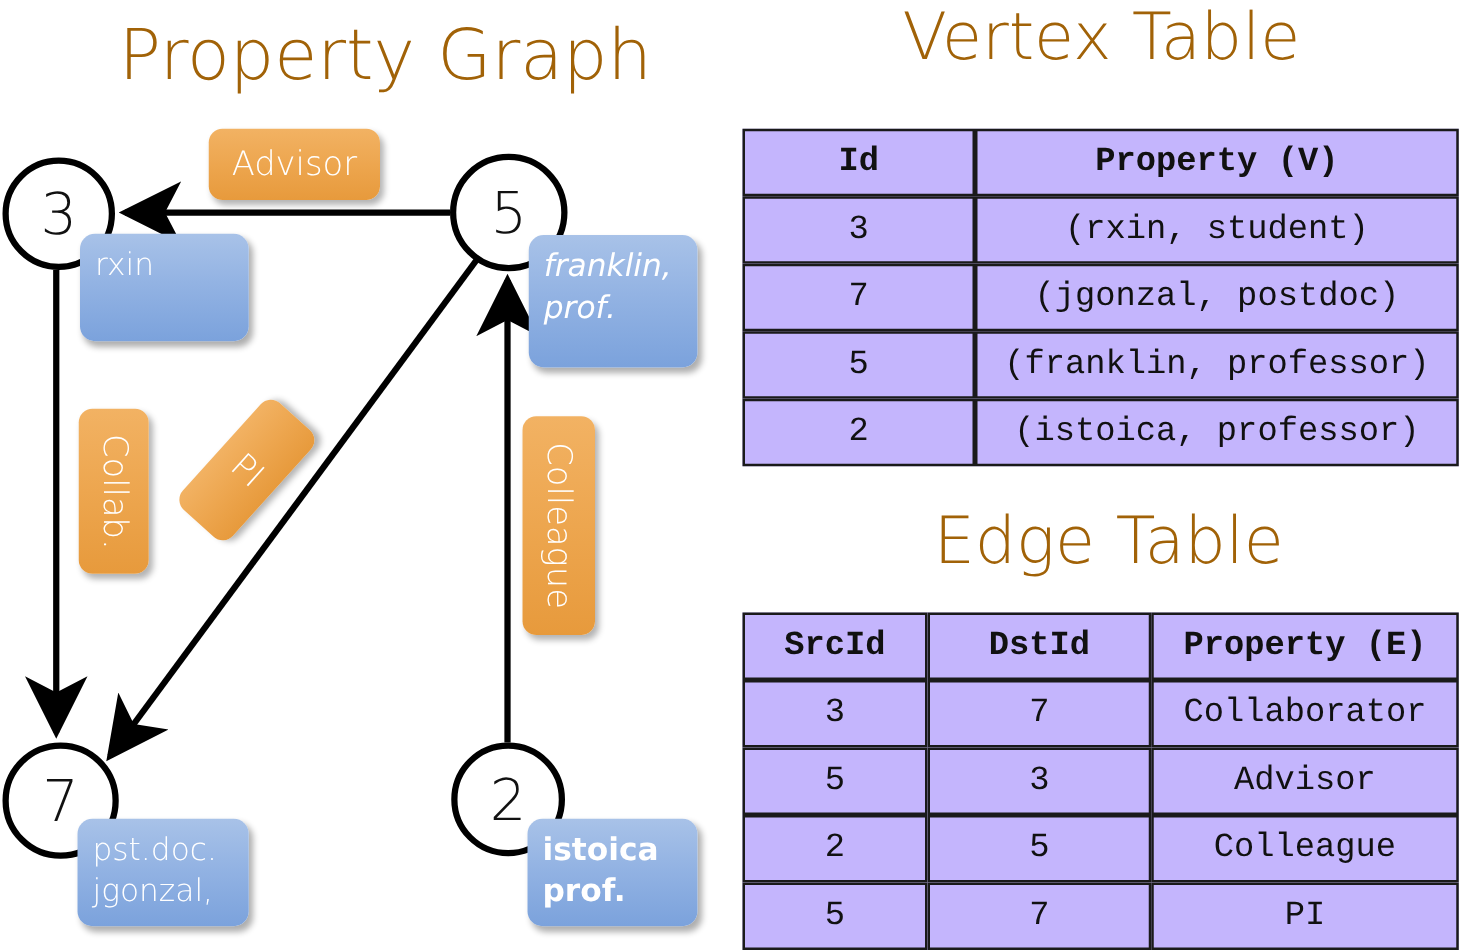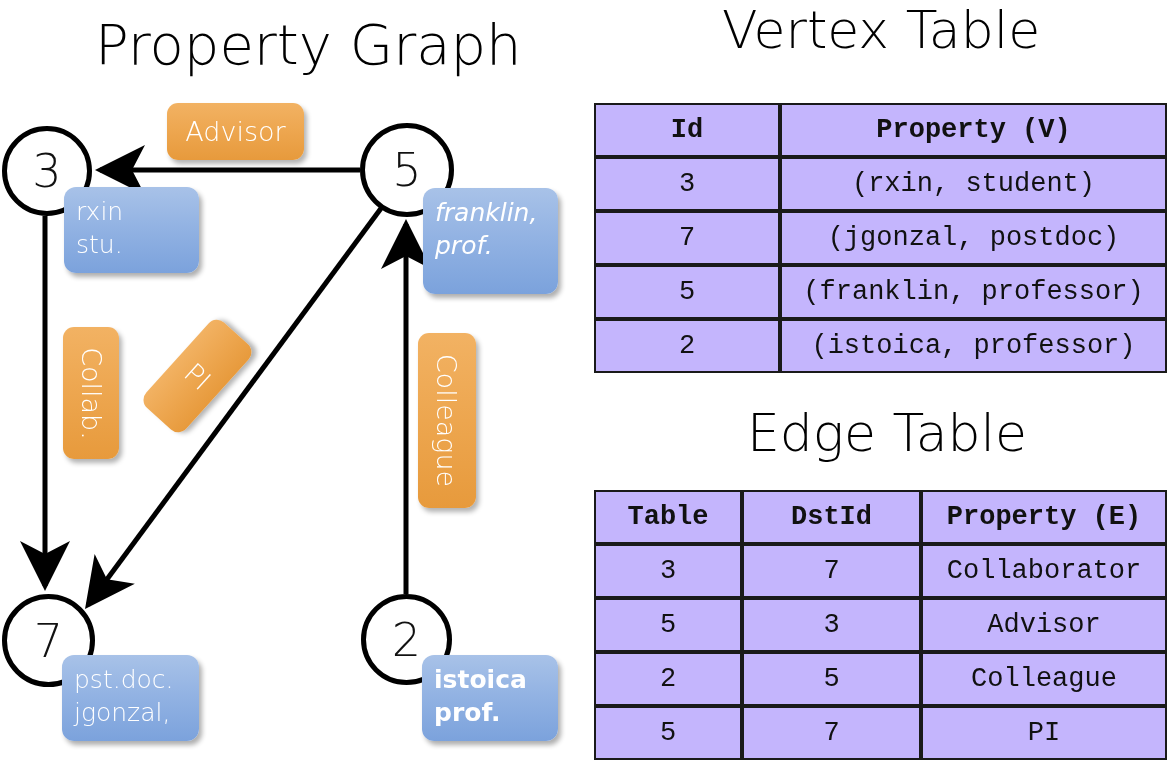--- a/index.html
+++ b/index.html
@@ -10,21 +10,21 @@
     overflow:hidden;
     position:relative;
   }
   .panel{position:absolute;}
 
   
   .big-title{
     position:absolute;
     font-family:"DejaVu Sans", sans-serif;
     font-weight:300;
-    color:#000000;
+    color:#a16207;
     white-space:nowrap;
     letter-spacing:0px;
   }
 
   
   #graph{left:0;top:0;width:585px;height:760px;}
   #graph svg{position:absolute;left:0;top:0;}
 
   .node-circle{
     position:absolute;
@@ -140,21 +140,20 @@
     </g>
   </svg>
 
   <div class="node-circle" style="left:2px;top:126px;width:90px;height:90px;">3</div>
   <div class="node-circle" style="left:360px;top:123px;width:94px;height:94px;">5</div>
   <div class="node-circle" style="left:2px;top:594px;width:93px;height:93px;">7</div>
   <div class="node-circle" style="left:361px;top:594px;width:91px;height:91px;">2</div>
 
   <div class="prop-box" style="left:64px;top:187px;width:135px;height:86px;">
     <span>rxin</span>
-    <span>stu.</span>
   </div>
   <div class="prop-box" style="left:423px;top:188px;width:135px;height:106px;font-style:italic;">
     <span>franklin,</span>
     <span>prof.</span>
   </div>
   <div class="prop-box" style="left:62px;top:655px;width:137px;height:86px;">
     <span>pst.doc.</span>
     <span>jgonzal,</span>
   </div>
   <div class="prop-box" style="left:422px;top:655px;width:136px;height:86px;font-weight:bold;">
@@ -216,21 +215,21 @@
   <div class="big-title" style="left:747px;top:403px;font-size:52px;">Edge Table</div>
 
   <table class="grid" style="left:594px;top:490px;width:573px;">
     <colgroup>
         <col style="width:148px">
         <col style="width:179px">
         <col style="width:246px">
       </colgroup>
     <tbody>
       <tr>
-        <td class="hdr">Table</td>
+        <td class="hdr">SrcId</td>
         <td class="hdr sep-right">DstId</td>
         <td class="hdr eprop sep-left">Property (E)</td>
       </tr>
       <tr>
         <td>3</td>
         <td class="sep-right">7</td>
         <td class="eprop sep-left">Collaborator</td>
       </tr>
       <tr>
         <td>5</td>

